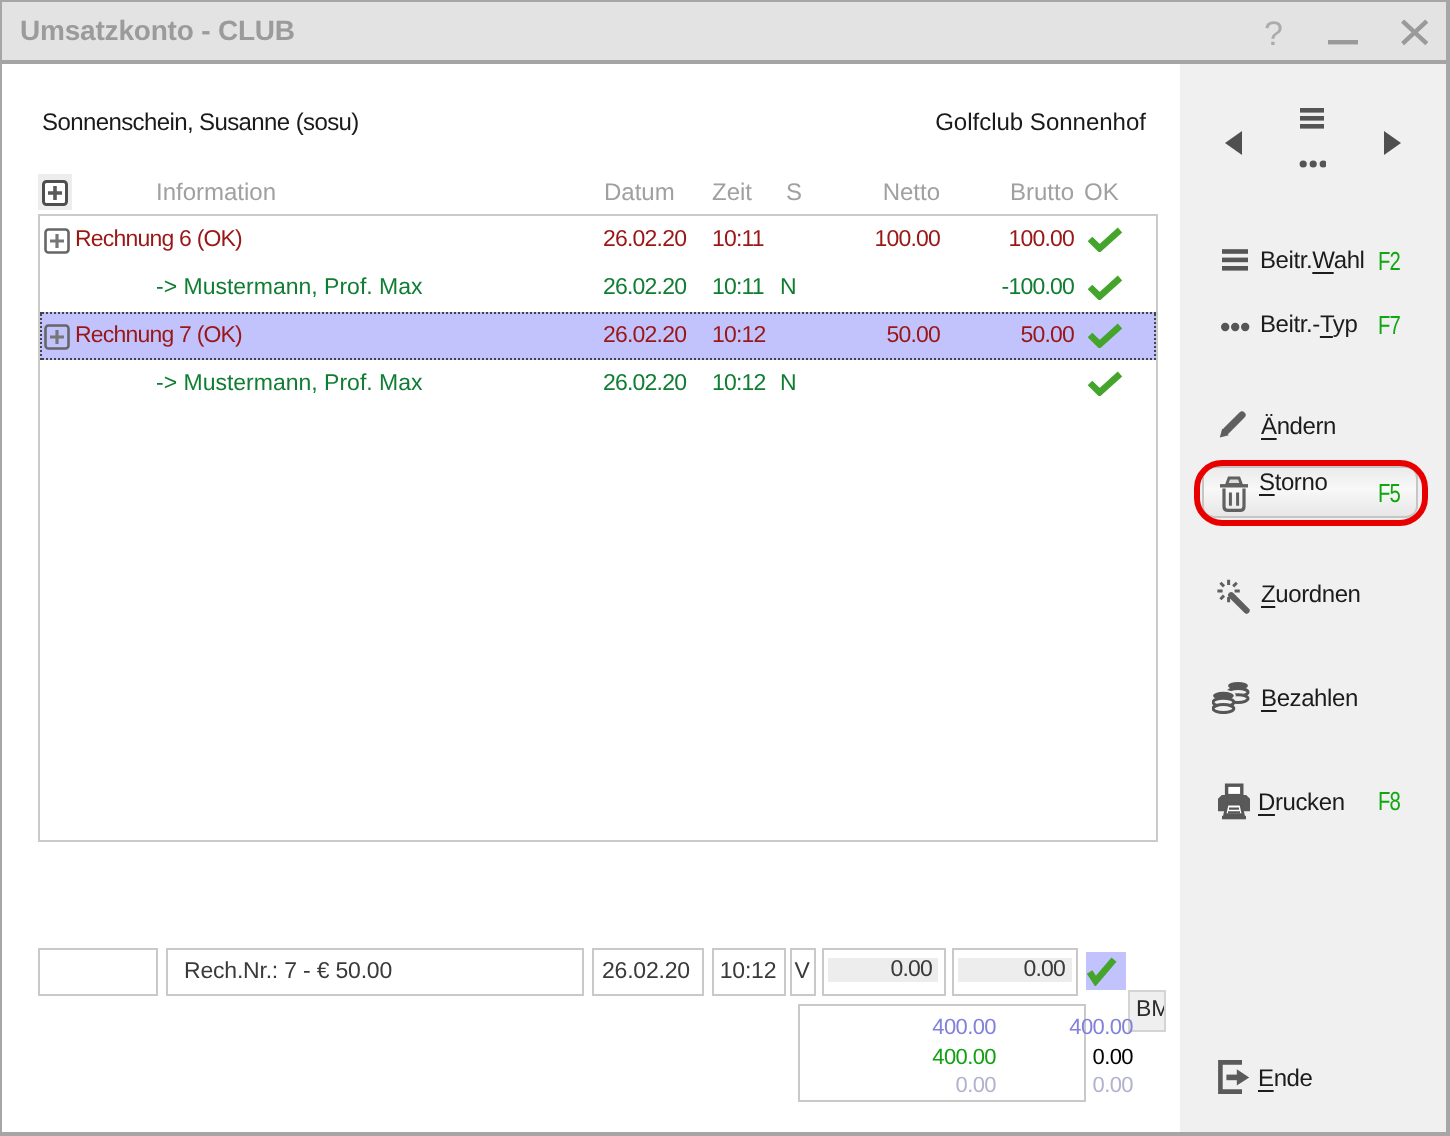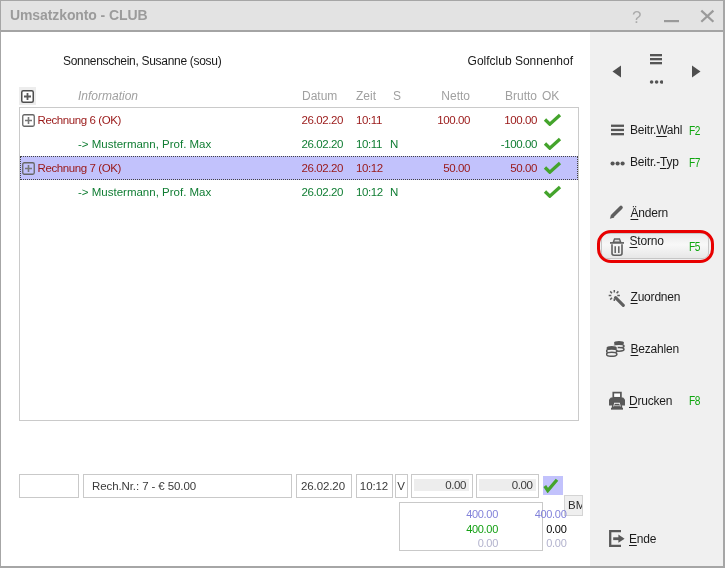--- a/index.html
+++ b/index.html
@@ -41,29 +41,29 @@
   <div class="abs sidebar"></div>
 
   <div class="abs titlebar"></div>
   <div class="abs title">Umsatzkonto - CLUB</div>
   <svg class="abs" style="left:628px; top:2px;" width="92" height="24" viewBox="0 0 92 24">
     <text x="4" y="20.5" font-size="17" fill="#ababab" font-family="Liberation Sans">?</text>
     <rect x="36" y="18" width="15" height="2.2" fill="#9a9a9a"></rect>
     <path d="M73.3 8.6 L85.4 19.8 M85.4 8.6 L73.3 19.8" stroke="#9a9a9a" stroke-width="2.2"></path>
   </svg>
 
-  <div class="abs t12" style="left:21px; top:54px; color:#1a1a1a; letter-spacing:-0.3px;margin-left:42px;">Sonnenschein, Susanne (sosu)</div>
+  <div class="abs t12" style="left:21px; top:54px; color:#1a1a1a; letter-spacing:-0.3px;">Sonnenschein, Susanne (sosu)</div>
   <div class="abs t12" style="right:152px; top:54px; color:#1a1a1a;">Golfclub Sonnenhof</div>
 
   <div class="abs" style="left:19px; top:87px; width:17px; height:18px; background:#ededed;"></div>
   <svg class="abs" style="left:21px; top:90px;" width="13" height="13" viewBox="0 0 13 13">
     <rect x="0.75" y="0.75" width="11.5" height="11.5" fill="#fff" stroke="#4e4e4e" stroke-width="1.5" rx="1.5"></rect>
     <path d="M6.5 3 V10 M3 6.5 H10" stroke="#5a5a5a" stroke-width="1.8"></path>
   </svg>
-  <div class="abs hdr" style="left:78px; top:89px;font-style:italic;">Information</div>
+  <div class="abs hdr" style="left:78px; top:89px;">Information</div>
   <div class="abs hdr" style="left:302px; top:89px;">Datum</div>
   <div class="abs hdr" style="left:356px; top:89px;">Zeit</div>
   <div class="abs hdr" style="left:393px; top:89px;">S</div>
   <div class="abs hdr" style="left:400px; top:89px; width:70px; text-align:right;">Netto</div>
   <div class="abs hdr" style="left:467px; top:89px; width:70px; text-align:right;">Brutto</div>
   <div class="abs hdr" style="left:542px; top:89px;">OK</div>
 
   <div class="abs tableborder"></div>
 
   <div class="abs row" style="top:108px;">

